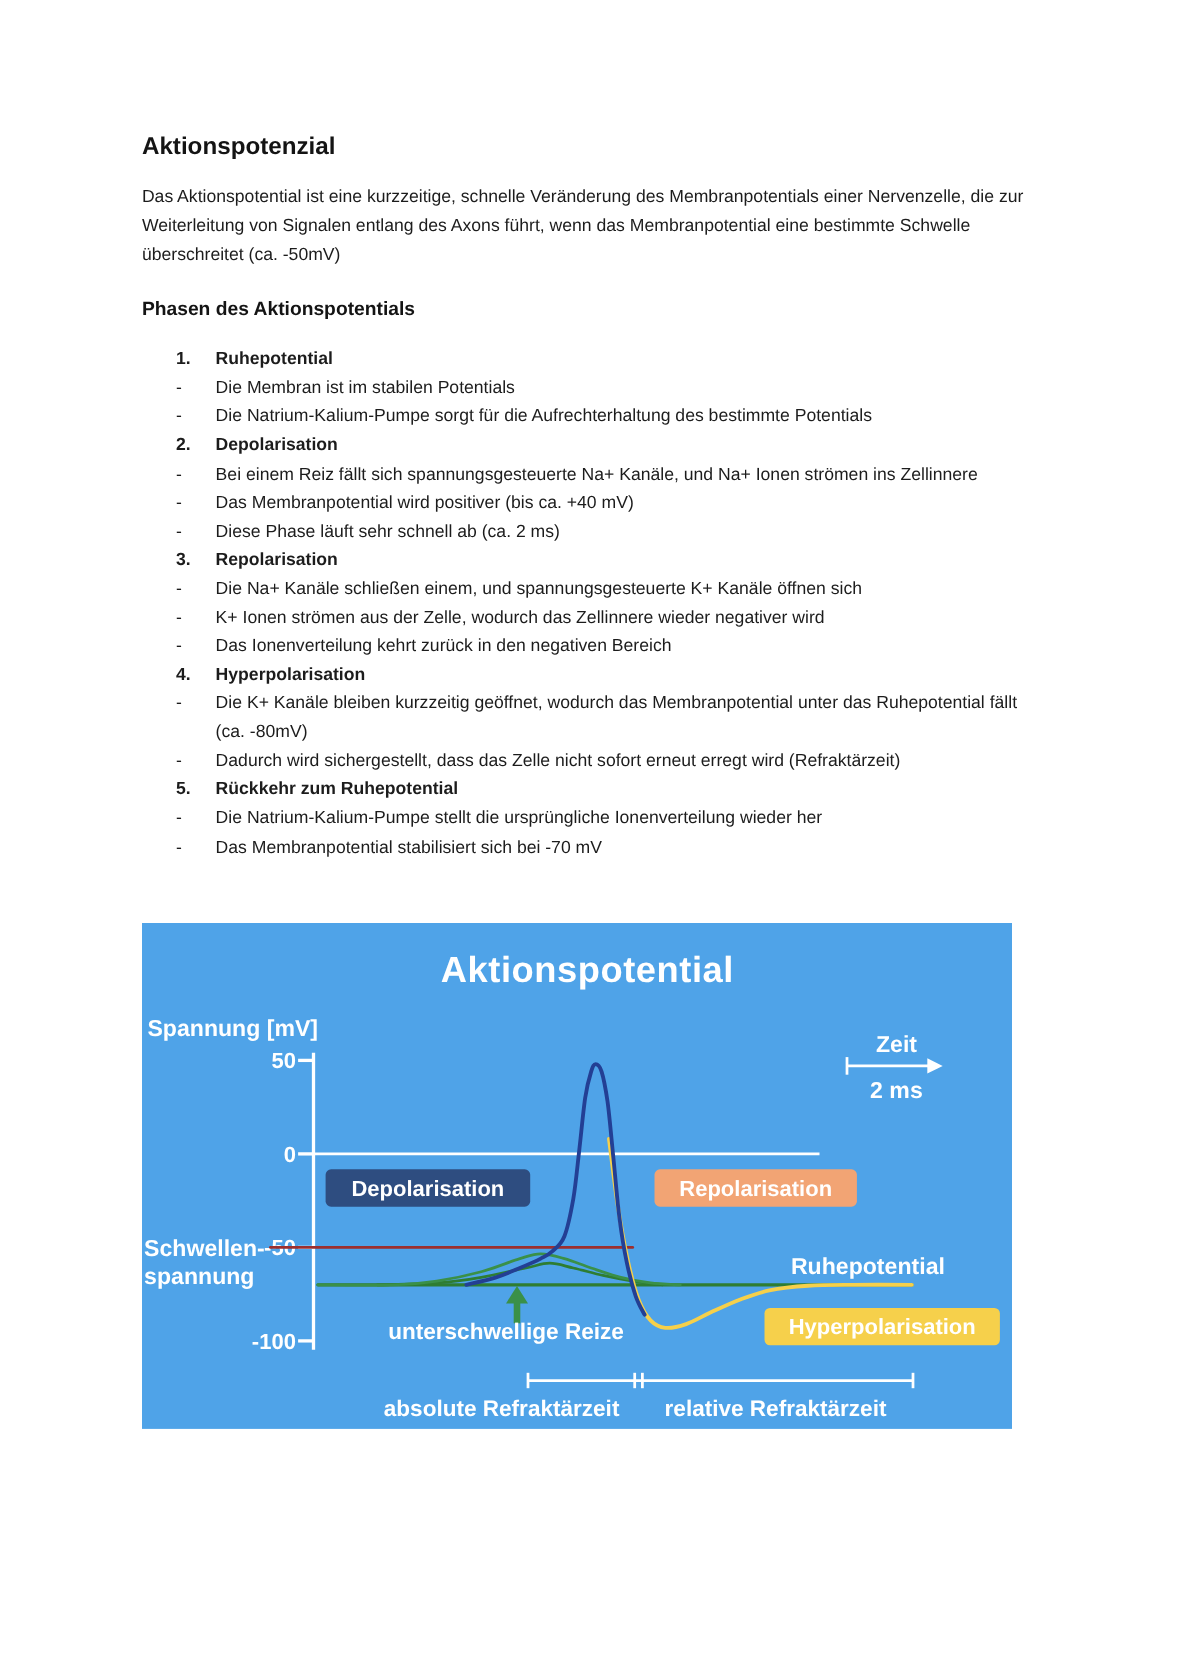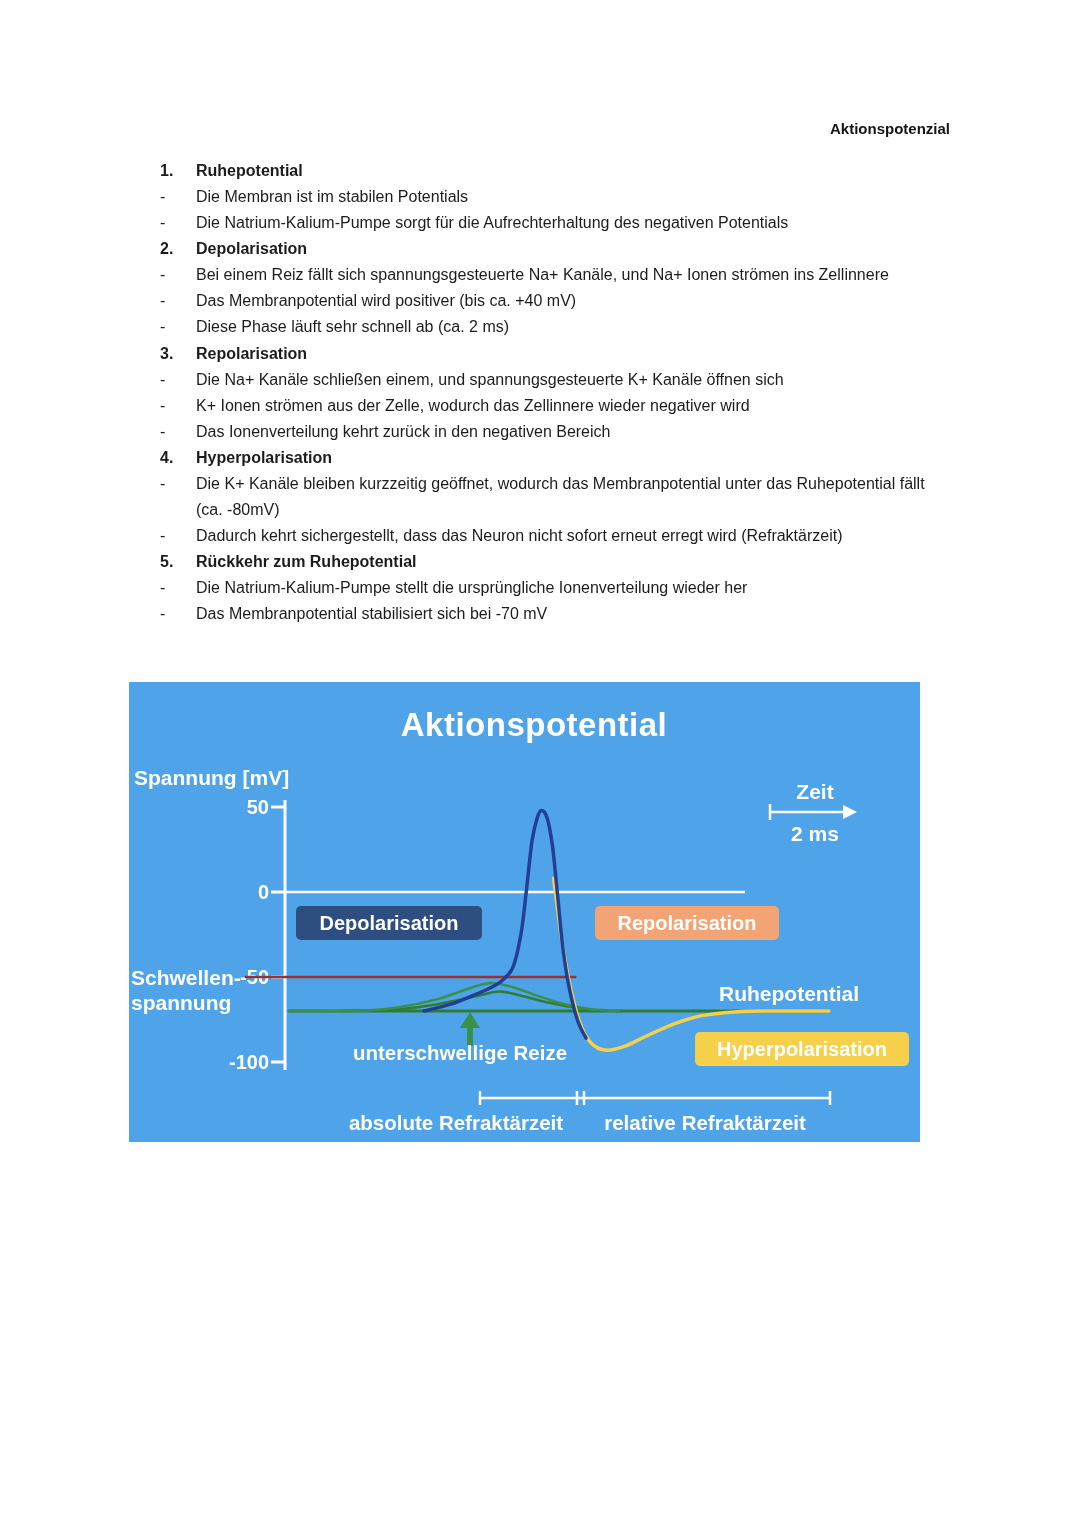--- a/index.html
+++ b/index.html
@@ -2,54 +2,56 @@
 <html><head>
 <meta charset="utf-8">
 <style>
   html,body{margin:0;padding:0;}
   body{
     width:1080px;height:1527px;background:#ffffff;
     font-family:"Liberation Sans",sans-serif;color:#1c1c1c;
     overflow:hidden;
   }
   .page{padding:120px 130px 0 129px;}
-  h1{font-size:15px;font-weight:700;margin:0 0 21px 0;color:#141414;text-align:right;}
+  h1{font-size:22px;font-weight:700;margin:0 0 21px 0;color:#141414;}
   .intro{font-size:16px;line-height:1.63;margin:0 0 25px 0;color:#1c1c1c;}
   h2{font-size:17.5px;font-weight:700;margin:0 0 23px 0;color:#141414;}
   .phases{font-size:16px;line-height:1.63;}
   .row{display:flex;padding-left:31px;}
   .marker{flex:0 0 36px;width:36px;}
   .num{font-weight:700;}
   .txt{flex:1;}
   .bold{font-weight:700;}
   figure{margin:55px 0 0 0;width:791px;height:504px;}
   svg text{font-family:"Liberation Sans",sans-serif;}
 </style>
 </head>
 <body>
 
 <div class="page">
 
   <h1>Aktionspotenzial</h1>
 
+  <p class="intro">Das Aktionspotential ist eine kurzzeitige, schnelle Veränderung des Membranpotentials einer Nervenzelle, die zur Weiterleitung von Signalen entlang des Axons führt, wenn das Membranpotential eine bestimmte Schwelle überschreitet (ca. -50mV)</p>
 
+  <h2>Phasen des Aktionspotentials</h2>
 
   <div class="phases">
 
     <div class="row">
       <span class="marker num">1.</span>
       <span class="txt bold">Ruhepotential</span>
     </div>
     <div class="row">
       <span class="marker">-</span>
       <span class="txt">Die Membran ist im stabilen Potentials</span>
     </div>
     <div class="row">
       <span class="marker">-</span>
-      <span class="txt">Die Natrium-Kalium-Pumpe sorgt für die Aufrechterhaltung des negativen Potentials</span>
+      <span class="txt">Die Natrium-Kalium-Pumpe sorgt für die Aufrechterhaltung des bestimmte Potentials</span>
     </div>
 
     <div class="row">
       <span class="marker num">2.</span>
       <span class="txt bold">Depolarisation</span>
     </div>
     <div class="row">
       <span class="marker">-</span>
       <span class="txt">Bei einem Reiz fällt sich spannungsgesteuerte Na+ Kanäle, und Na+ Ionen strömen ins Zellinnere</span>
     </div>
@@ -82,21 +84,21 @@
     <div class="row">
       <span class="marker num">4.</span>
       <span class="txt bold">Hyperpolarisation</span>
     </div>
     <div class="row">
       <span class="marker">-</span>
       <span class="txt">Die K+ Kanäle bleiben kurzzeitig geöffnet, wodurch das Membranpotential unter das Ruhepotential fällt (ca. -80mV)</span>
     </div>
     <div class="row">
       <span class="marker">-</span>
-      <span class="txt">Dadurch kehrt sichergestellt, dass das Neuron nicht sofort erneut erregt wird (Refraktärzeit)</span>
+      <span class="txt">Dadurch wird sichergestellt, dass das Zelle nicht sofort erneut erregt wird (Refraktärzeit)</span>
     </div>
 
     <div class="row">
       <span class="marker num">5.</span>
       <span class="txt bold">Rückkehr zum Ruhepotential</span>
     </div>
     <div class="row">
       <span class="marker">-</span>
       <span class="txt">Die Natrium-Kalium-Pumpe stellt die ursprüngliche Ionenverteilung wieder her</span>
     </div>

